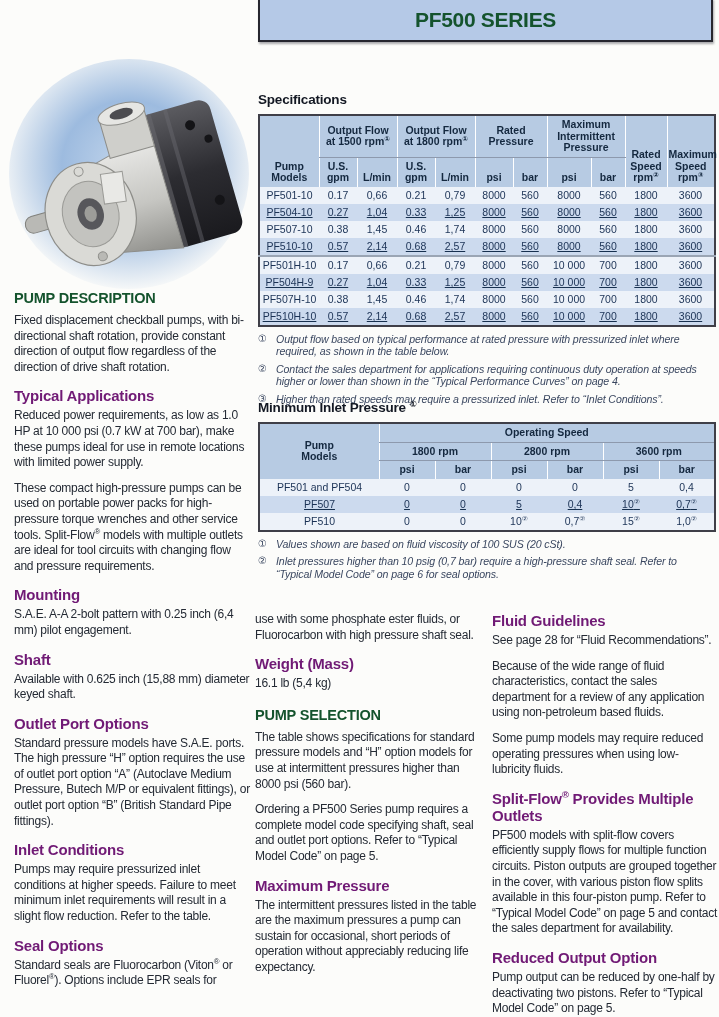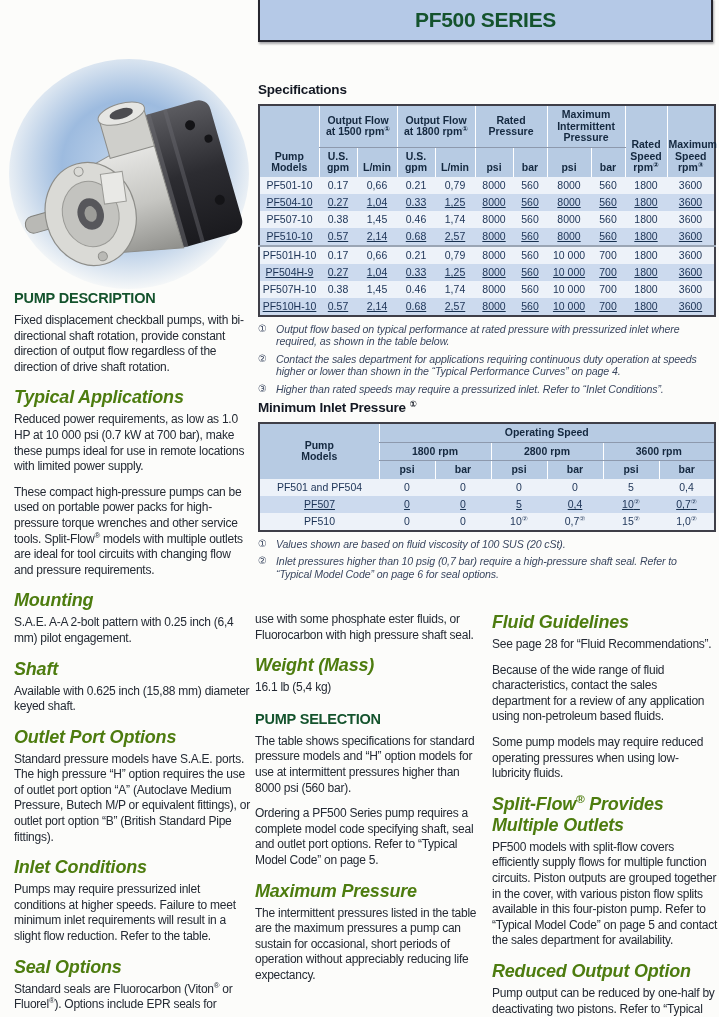--- a/index.html
+++ b/index.html
@@ -18,27 +18,27 @@
   }
   .banner-title{font-size:21px;font-weight:700;color:#14532d;letter-spacing:-.3px;}
   
   .photo-wrap{position:absolute;left:4px;top:52px;width:250px;height:250px;}
   
   .text-col{position:absolute;}
   #left-col  {left:14px; top:290px;width:237px;}
   #mid-col   {left:255px;top:612px;width:231px;}
   #right-col {left:492px;top:612px;width:225px;}
   .h-major{font-size:14.5px;font-weight:700;color:#14532d;margin:15px 0 7px;letter-spacing:-.2px;}
-  .h-sub  {font-size:18px;font-weight:700;color:#4d7c0f;margin:12px 0 4px;letter-spacing:-.2px;font-style:italic;}
+  .h-sub  {font-size:15px;font-weight:700;color:#701a75;margin:12px 0 4px;letter-spacing:-.2px;}
   .text-col .h-major:first-child,.text-col .h-sub:first-child{margin-top:0;}
   .para{font-size:12px;line-height:15.6px;margin:0 0 10px;letter-spacing:-.25px;color:#242a34;}
   sup{font-size:65%;line-height:0;}
   
   .tbl-section{position:absolute;left:258px;width:456px;}
-  #specs-section{top:82px;}
+  #specs-section{top:92px;}
   #inlet-section{top:400px;}
   .section-title{font-size:13.5px;font-weight:700;color:#131823;margin:0 0 7px;letter-spacing:-.2px;}
   table{border-collapse:collapse;width:456px;table-layout:fixed;
         border:2px solid #3f3f48;font-size:10.5px;color:#17304f;}
   th{background:var(--table_header_bg,#b7cbe3);font-weight:700;text-align:center;
      white-space:pre-line;padding:3px 1px;line-height:11.5px;color:#14283f;}
   th.grp{vertical-align:middle;border-bottom:1px solid #8d99ad;border-left:1px solid #fff;}
   th.unit{vertical-align:bottom;border-left:1px solid #fff;}
   th.models{vertical-align:bottom;border-left:none;}
   th.models.mid{vertical-align:middle;}

